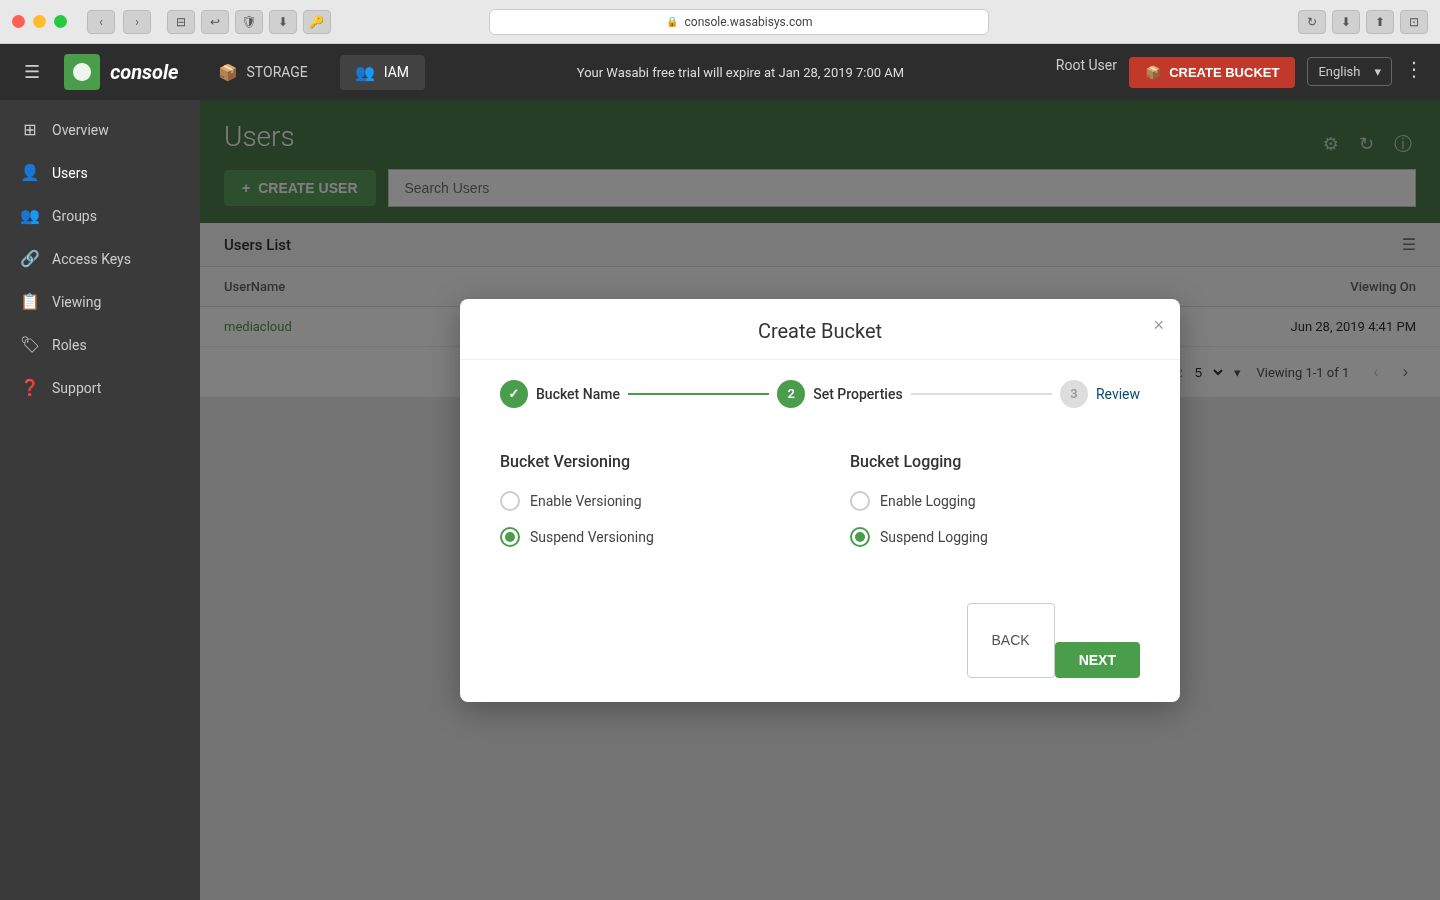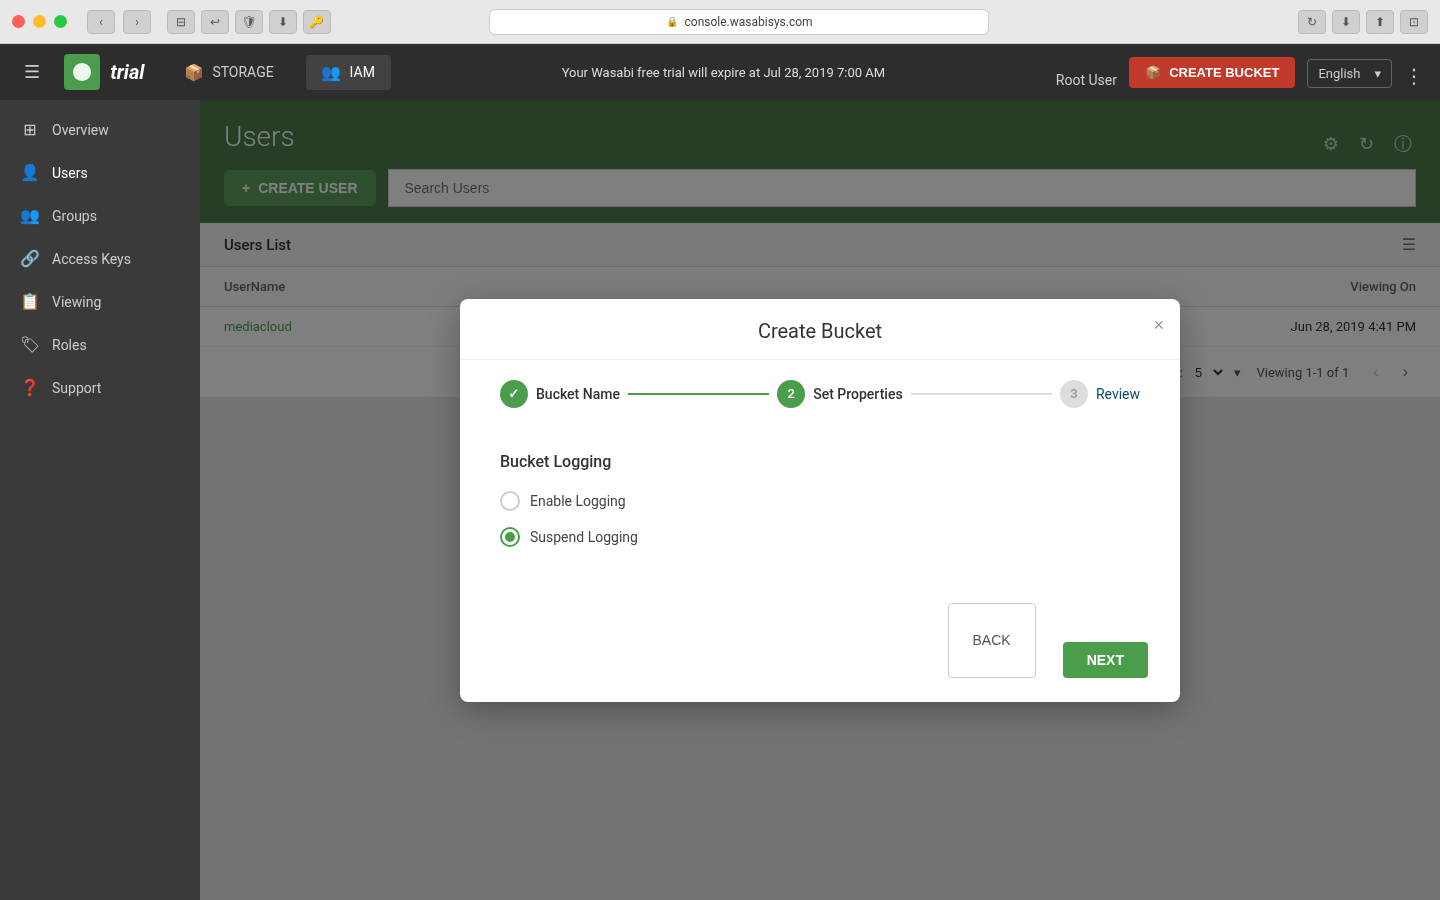--- a/index.html
+++ b/index.html
@@ -41,21 +41,21 @@
       gap: 16px;
       flex-shrink: 0;
     }
     .logo-area { display: flex; align-items: center; gap: 10px; color: white; font-size: 22px; font-weight: bold; margin-right: 8px; }
     .logo-icon { width: 36px; height: 36px; background: #4a9d4a; border-radius: 4px; display: flex; align-items: center; justify-content: center; }
     .hamburger-btn { color: #ccc; font-size: 18px; cursor: pointer; background: none; border: none; padding: 4px 8px; }
     .nav-tab { display: flex; align-items: center; gap: 8px; color: #ccc; font-size: 14px; padding: 8px 16px; cursor: pointer; border-radius: 4px; }
     .nav-tab.active { background: rgba(255,255,255,0.1); color: white; }
     .nav-tab-icon { font-size: 16px; }
     .topnav-alert { flex: 1; color: #ddd; font-size: 13px; text-align: center; }
-    .topnav-right { display: flex; align-items: flex-end; gap: 12px; margin-left: auto; }
+    .topnav-right { display: flex; align-items: flex-start; gap: 12px; margin-left: auto; }
     .root-user-label { color: #ccc; font-size: 14px; }
     .create-bucket-btn { background: #c0392b; color: white; border: none; border-radius: 4px; padding: 8px 16px; font-size: 13px; font-weight: 600; cursor: pointer; display: flex; align-items: center; gap: 8px; }
     .lang-selector { background: transparent; color: #ccc; border: 1px solid #666; border-radius: 4px; padding: 6px 10px; font-size: 13px; cursor: pointer; display: flex; align-items: center; gap: 14px; }
     .more-btn { color: #ccc; font-size: 20px; cursor: pointer; background: none; border: none; }
 
     
     .main { display: flex; flex: 1; overflow: hidden; }
 
     
     .sidebar { width: 200px; background: #3a3a3a; flex-shrink: 0; padding: 8px 0; }
@@ -120,21 +120,21 @@
     .modal-section { flex: 1; }
     .section-heading { font-size: 16px; font-weight: 500; color: #333; margin-bottom: 20px; }
 
     
     .radio-option { display: flex; align-items: center; gap: 10px; margin-bottom: 16px; cursor: pointer; font-size: 14px; color: #444; }
     .radio-circle { width: 20px; height: 20px; border-radius: 50%; border: 2px solid #ccc; display: flex; align-items: center; justify-content: center; flex-shrink: 0; }
     .radio-circle.selected { border-color: #4a9d4a; }
     .radio-circle.selected::after { content: ''; width: 10px; height: 10px; border-radius: 50%; background: #4a9d4a; }
 
     
-    .modal-footer { display: flex; justify-content: flex-end; padding: 16px 32px 24px; gap: 27px; }
+    .modal-footer { display: flex; justify-content: flex-end; padding: 16px 40px 24px; gap: 0; }
     .back-btn { background: white; border: 1px solid #ccc; color: #555; border-radius: 4px; padding: 10px 24px; font-size: 14px; font-weight: 500; cursor: pointer; }
     .next-btn { background: #4a9d4a; color: white; border: none; border-radius: 4px; padding: 10px 24px; font-size: 14px; font-weight: 600; cursor: pointer; margin-top: 39px; }
   </style>
 </head>
 <body>
 
 <div class="window-chrome">
   <div class="traffic-light">
     <button class="tl-btn tl-close"></button>
     <button class="tl-btn tl-min"></button>
@@ -166,32 +166,32 @@
 <div class="app">
 
   <div class="topnav">
     <button class="hamburger-btn">☰</button>
     <div class="logo-area">
       <div class="logo-icon">
         <svg width="22" height="22" viewBox="0 0 22 22" fill="none">
           <path d="M11 2C6 2 2 6 2 11C2 16 6 20 11 20C16 20 20 16 20 11C20 6 16 2 11 2Z" fill="white" opacity="0.9"></path>
         </svg>
       </div>
-      <span style="font-style:italic; color:white; font-size:20px;">trial</span>
+      <span style="font-style:italic; color:white; font-size:20px;">console</span>
     </div>
     <div class="nav-tab">
       <span class="nav-tab-icon">📦</span>
       <span>STORAGE</span>
     </div>
     <div class="nav-tab active">
       <span class="nav-tab-icon">👥</span>
       <span>IAM</span>
     </div>
     <div class="topnav-alert">
-      <span>Your Wasabi free trial will expire at Jul 28, 2019 7:00 AM</span>
+      <span>Your Wasabi free trial will expire at Jan 28, 2019 7:00 AM</span>
     </div>
     <div class="topnav-right">
       <span class="root-user-label">Root User</span>
       <button class="create-bucket-btn">
         <span>📦</span>
         <span>CREATE BUCKET</span>
       </button>
       <div class="lang-selector">
         <span>English</span>
         <span>▾</span>
@@ -311,20 +311,31 @@
             <div class="step-connector"></div>
             <div class="step">
               <div class="step-circle inactive">3</div>
               <span class="step-label inactive">Review</span>
             </div>
           </div>
 
           <div class="modal-body">
             <div class="modal-sections">
 
+              <div class="modal-section">
+                <div class="section-heading">Bucket Versioning</div>
+                <div class="radio-option">
+                  <div class="radio-circle"></div>
+                  <span>Enable Versioning</span>
+                </div>
+                <div class="radio-option">
+                  <div class="radio-circle selected"></div>
+                  <span>Suspend Versioning</span>
+                </div>
+              </div>
 
               <div class="modal-section">
                 <div class="section-heading">Bucket Logging</div>
                 <div class="radio-option">
                   <div class="radio-circle"></div>
                   <span>Enable Logging</span>
                 </div>
                 <div class="radio-option">
                   <div class="radio-circle selected"></div>
                   <span>Suspend Logging</span>

